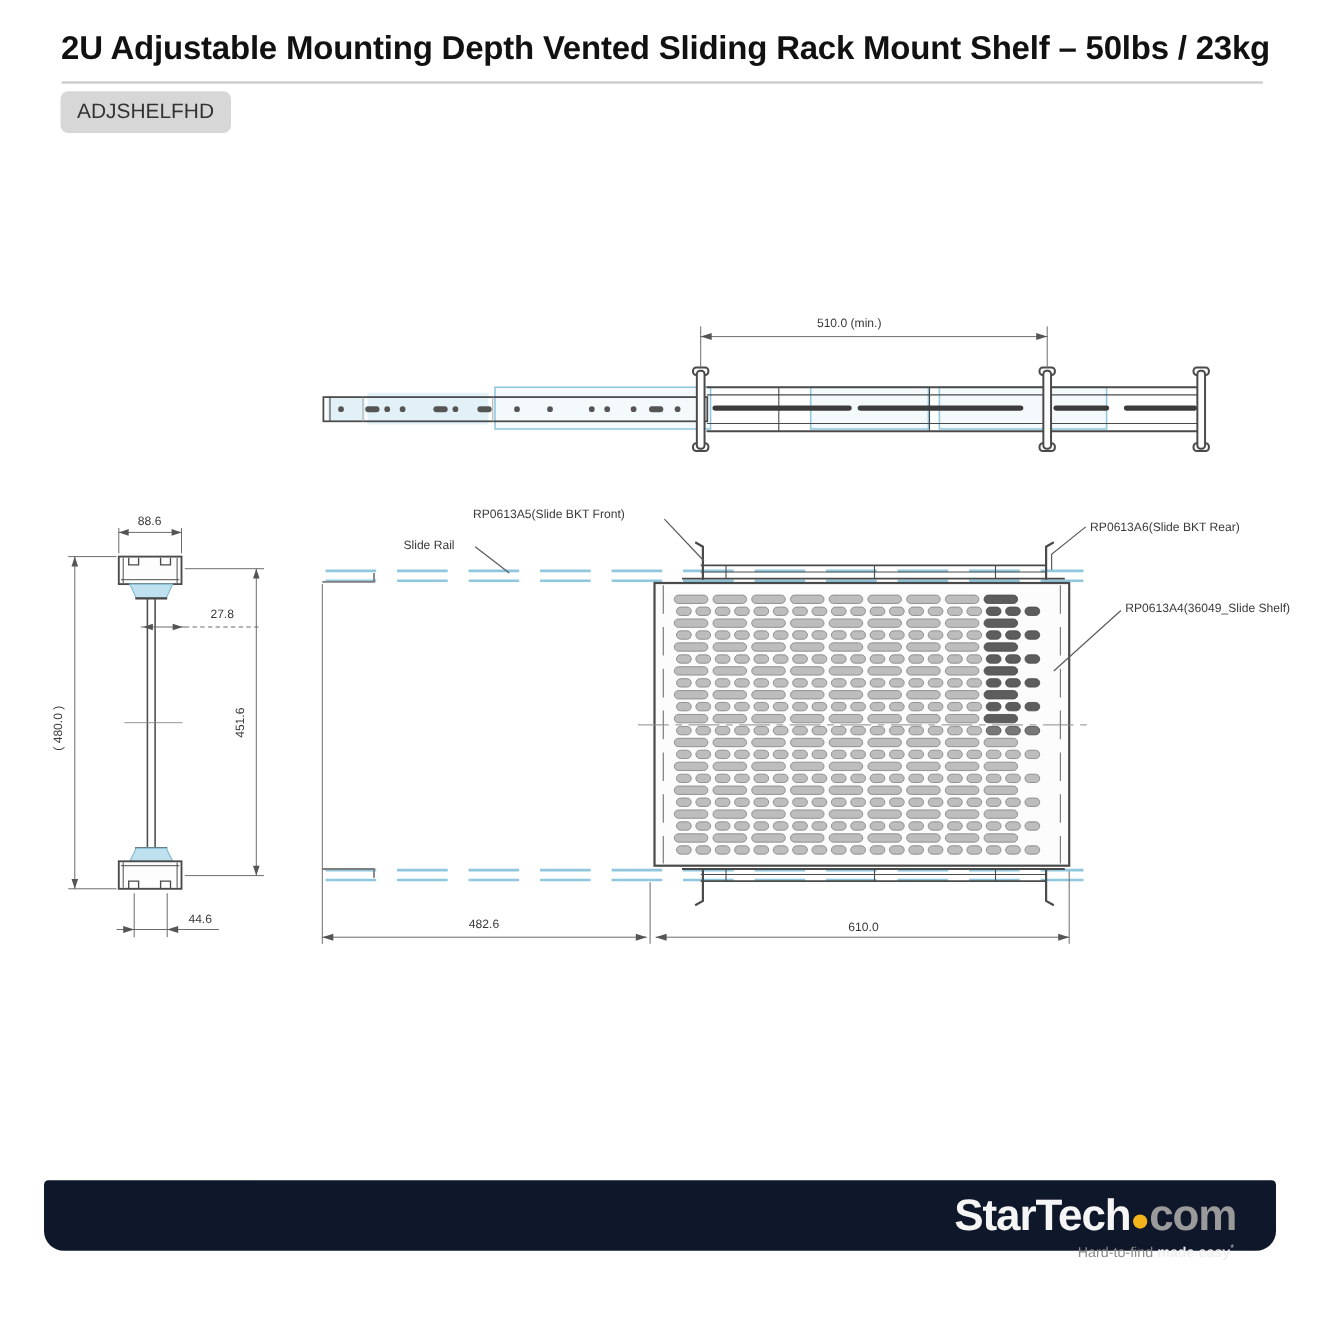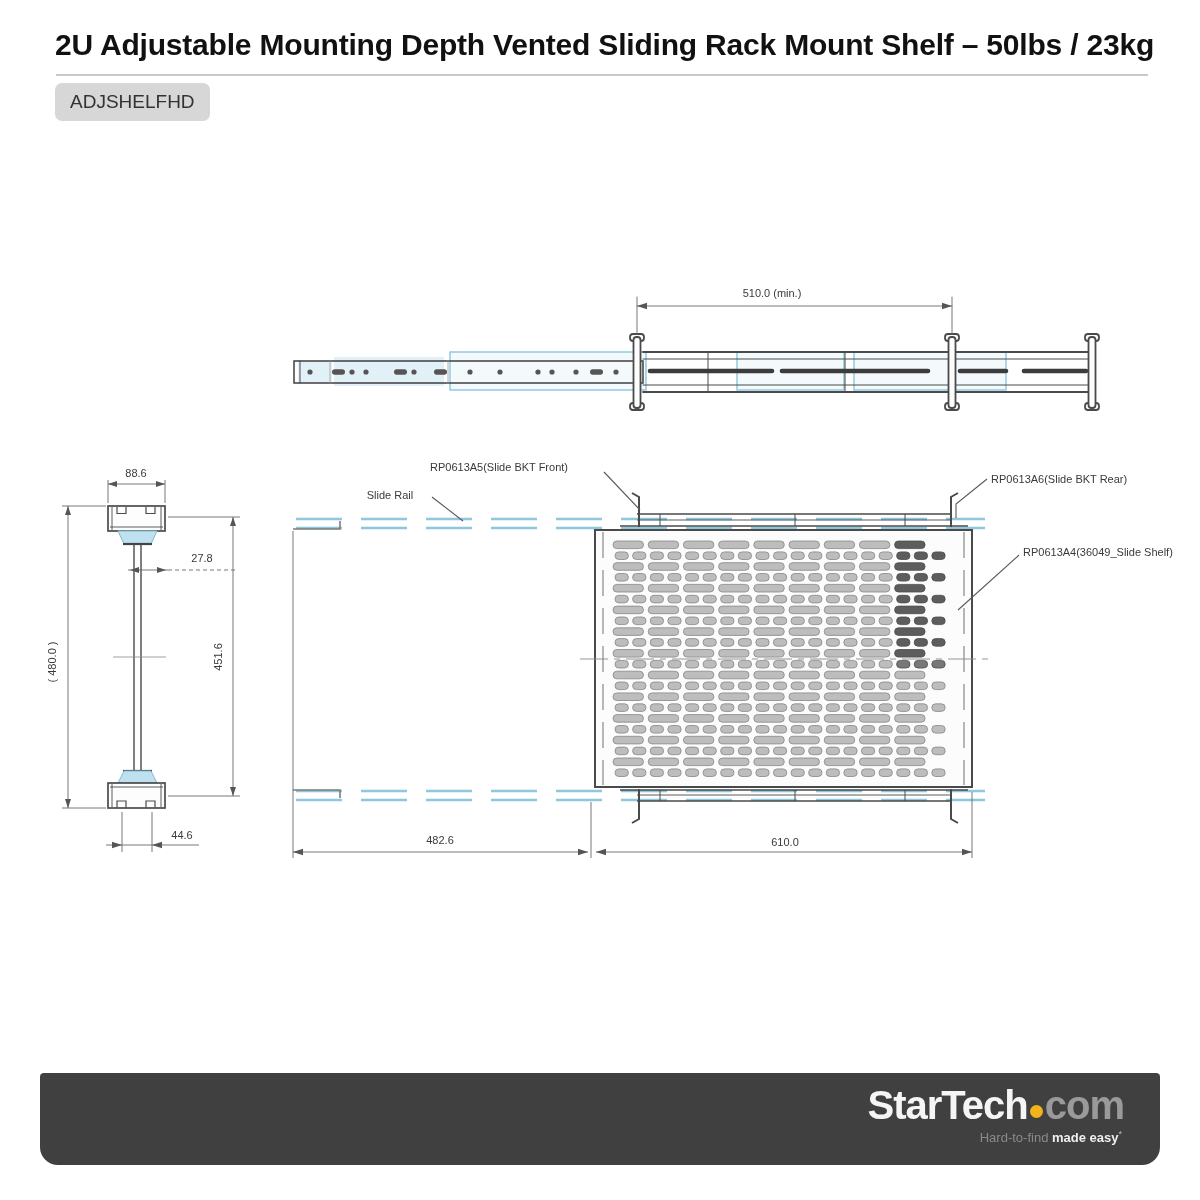--- a/index.html
+++ b/index.html
@@ -1,27 +1,27 @@
 <!DOCTYPE html>
 <html><head>
 <meta charset="utf-8">
 <style>
   html,body{margin:0;padding:0;background:#ffffff;}
   .page{position:relative;width:1200px;height:1200px;background:#ffffff;overflow:hidden;
-        font-family:"Liberation Sans", sans-serif;}
+        font-family:"Liberation Sans", sans-serif;text-align:center;}
   .title{position:absolute;left:55px;top:28px;width:1100px;margin:0;
          font-size:30px;font-weight:bold;color:#111;letter-spacing:-0.2px;white-space:nowrap;}
   .title-rule{position:absolute;left:56px;top:74px;width:1092px;height:2px;background:#c9c9c9;}
   .sku-badge{position:absolute;left:55px;top:83px;display:inline-block;background:#d7d7d7;
              color:#333;font-size:19px;padding:8px 15px;border-radius:7px;}
   svg.drawing{position:absolute;left:0;top:0;}
   svg text{font-family:"Liberation Sans", sans-serif;fill:#3a3a3a;}
   .dim-text{font-size:11px;}
   .lbl-text{font-size:11px;}
-  .footer{position:absolute;left:40px;top:1073px;width:1120px;height:92px;background:#404040;
+  .footer{position:absolute;left:40px;top:1073px;width:1120px;height:64px;background:#0f172a;
           border-radius:4px 4px 18px 18px;}
   .brand{position:absolute;right:36px;top:12px;font-size:40px;font-weight:600;line-height:40px;
          letter-spacing:-1px;white-space:nowrap;}
   .brand .white{color:#f5f5f5;}
   .brand .gray{color:#9a9a9a;}
   .brand .dot{display:inline-block;width:13px;height:13px;border-radius:50%;margin:0 2px 1px 2px;}
   .tagline{position:absolute;right:38px;top:56px;font-size:13px;color:#8a8a8a;white-space:nowrap;}
   .tagline b{color:#efefef;}
   .tagline sup{font-size:9px;color:#bbb;}
 </style>

